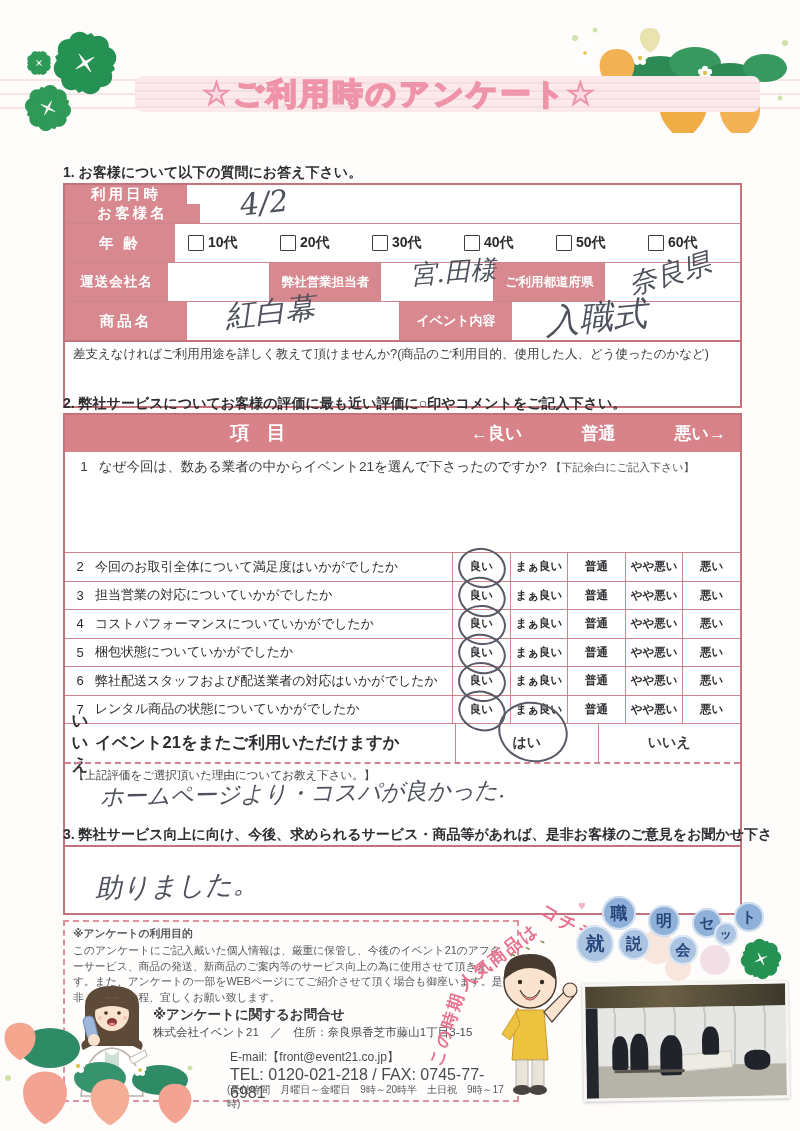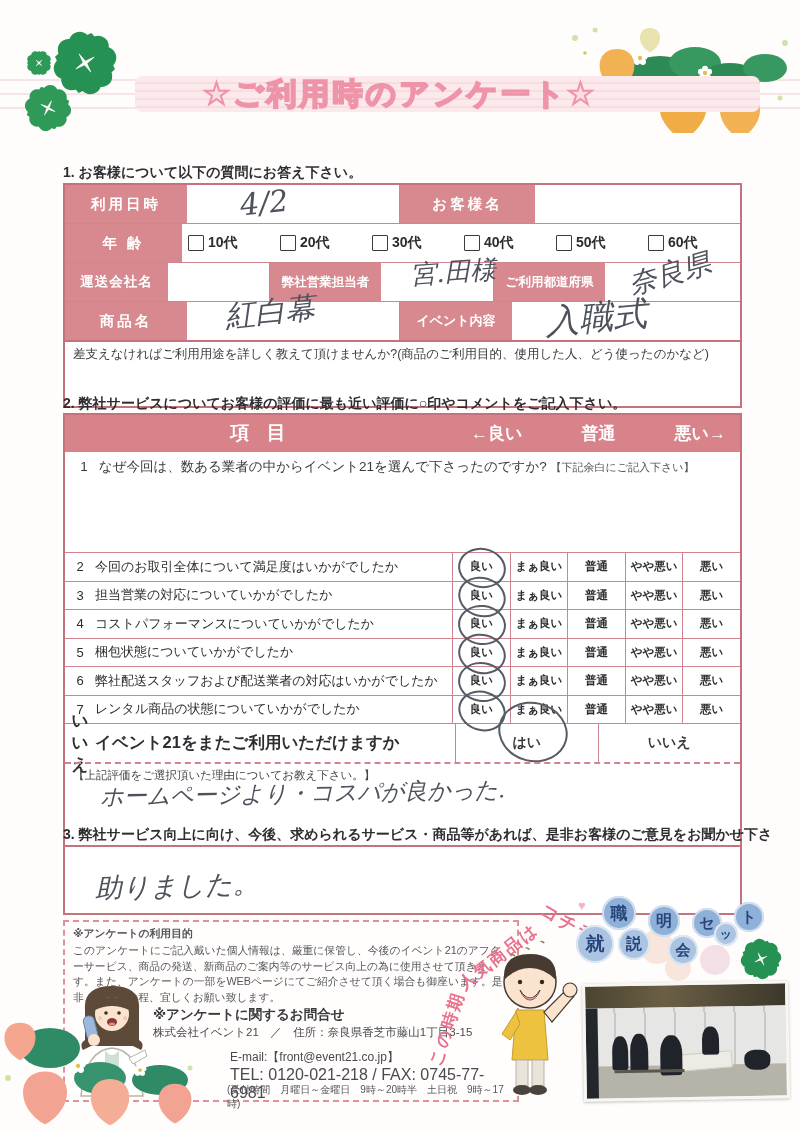--- a/index.html
+++ b/index.html
@@ -12,27 +12,27 @@
           background:repeating-linear-gradient(180deg,#fbe9ec 0 6px,#f6dde1 6px 8px);}
   .title{position:absolute;left:0;top:74px;width:800px;text-align:center;
          font-size:30px;font-weight:bold;letter-spacing:3px;color:#fbdbe4;
          -webkit-text-stroke:2px #ee93a8;text-shadow:0 0 1px #ee93a8;}
   .intro{position:absolute;left:95px;top:118px;font-size:13.5px;line-height:20px;color:#4a4a4e;}
   .intro .l2{color:#8d7b68;}
   .sec-head{position:absolute;font-size:14px;font-weight:bold;color:#2e2e32;}
   
   .t1{position:absolute;left:63px;top:183px;width:675px;border:2px solid #c4737c;background:#fff;}
   .t1row{display:flex;border-top:1.5px solid #cf8590;}
-  .t1row:first-child{border-top:none;}
+  .t1row:first-child{border-top:none;flex-direction:column;}
   .lab{background:#d8898f;color:#fff;font-weight:bold;display:flex;align-items:center;
        justify-content:center;letter-spacing:3px;font-size:14.5px;}
   .lab.sm{font-size:12.5px;letter-spacing:0;}
   .cell{background:#fff;}
   .h38{height:38px;}
-  .agewrap{display:flex;align-items:center;gap:0;padding-left:6px;flex:1;}
+  .agewrap{display:flex;align-items:center;gap:0;padding-left:13px;flex:1;}
   .agebox{display:flex;align-items:center;width:92px;font-size:14px;font-weight:bold;color:#2c2c30;}
   .cb{width:14px;height:14px;border:1.6px solid #3c3c40;background:#fff;margin-right:4px;border-radius:1px;}
   .noterow{height:56px;border-top:2px solid #c4737c;background:#fff;padding:4px 8px;
            font-size:12.5px;color:#3c3c40;}
   
   .t2{position:absolute;left:63px;top:413px;width:675px;border:2px solid #c4737c;background:#fff;}
   .t2head{height:36px;display:flex;background:#d8828a;color:#fff;font-weight:bold;align-items:center;}
   .t2head .item{width:392px;text-align:center;font-size:19px;letter-spacing:6px;}
   .t2head .scale{flex:1;display:flex;justify-content:space-between;padding:0 14px;font-size:17px;}
   .q1row{min-height:88px;border-top:1.5px solid #cf8590;padding:6px 8px;font-size:13.5px;}

